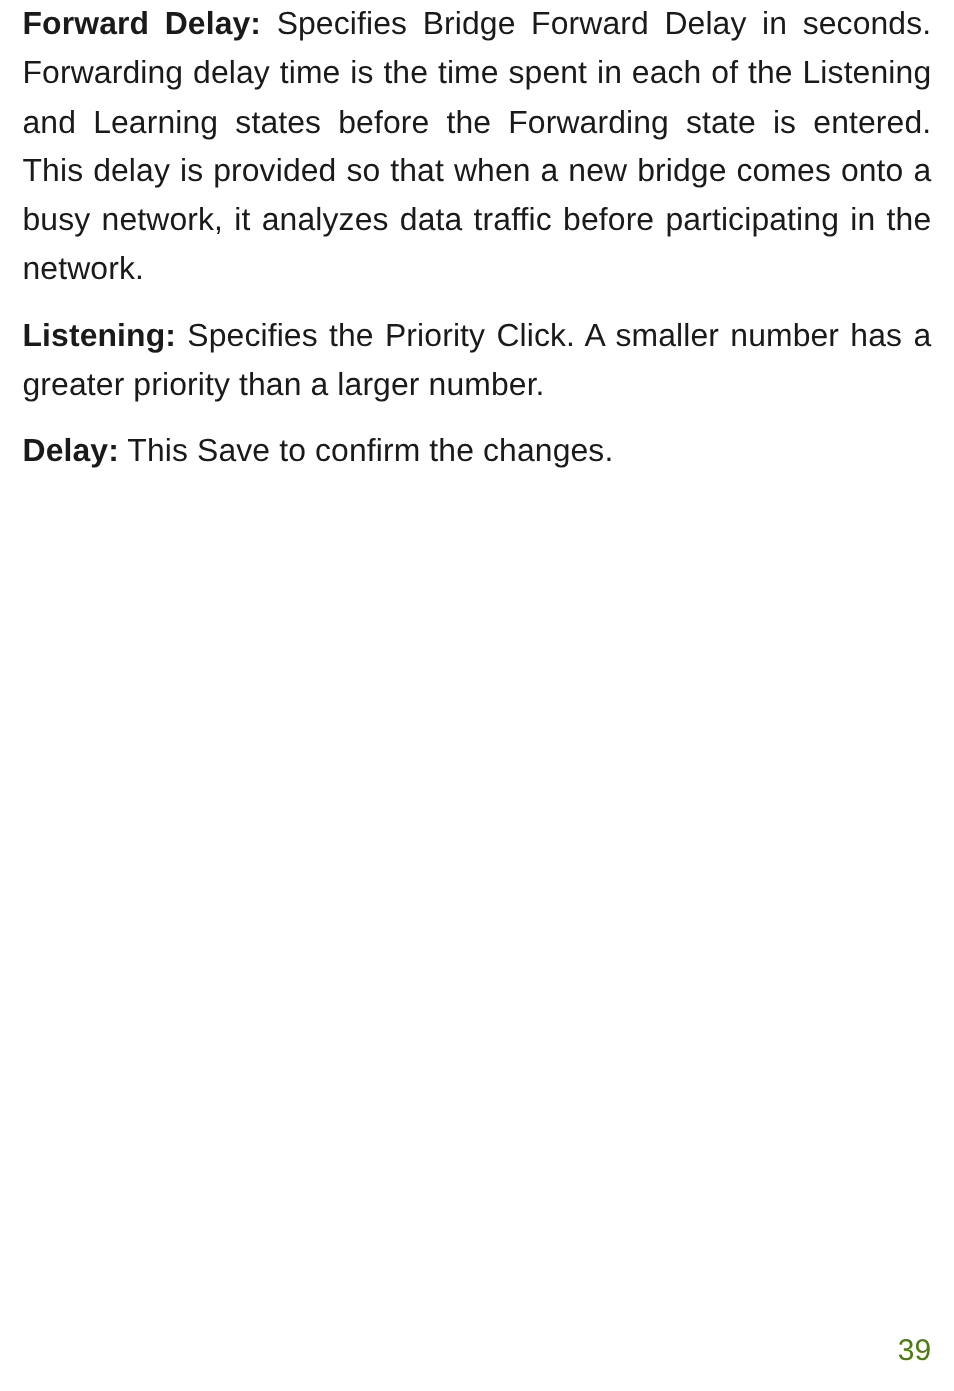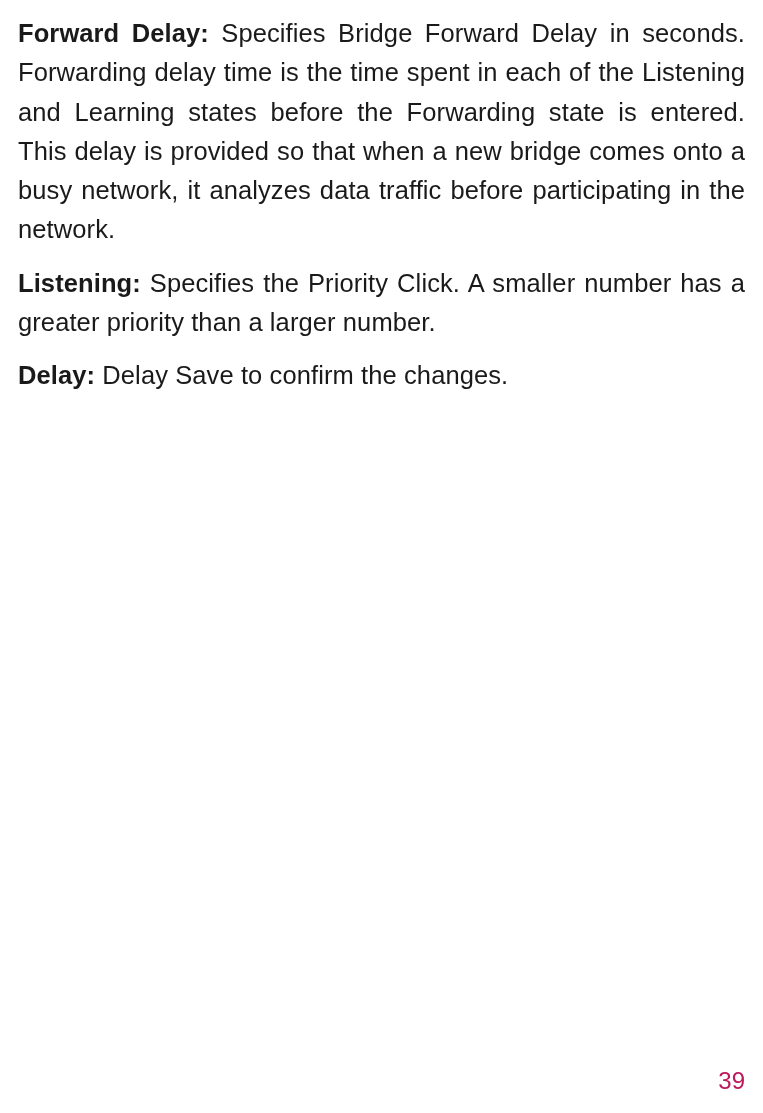--- a/index.html
+++ b/index.html
@@ -9,54 +9,54 @@
     }
     body {
       width: 763px;
       height: 1113px;
       background: #ffffff;
       font-family: Arial, Helvetica, sans-serif;
       position: relative;
       padding: 0 18px;
     }
     .content {
-      padding-top: 14px;
+      padding-top: 0;
     }
     .paragraph {
       font-size: 25.5px;
       line-height: 1.54;
       color: #1a1a1a;
       margin-bottom: 14px;
       text-align: justify;
       letter-spacing: 0.1px;
     }
     .term-label {
       font-weight: bold;
     }
     .inline-bold {
       font-weight: normal;
     }
     .page-number {
       position: absolute;
       bottom: 18px;
       right: 18px;
       font-size: 24px;
-      color: #be185d;
+      color: #4d7c0f;
     }
   </style>
 </head>
 <body>
 
 <div class="content">
   <p class="paragraph">
     <span class="term-label">Forward Delay:</span><span> Specifies Bridge Forward Delay in seconds. Forwarding delay time is the time spent in each of the Listening and Learning states before the Forwarding state is entered. This delay is provided so that when a new bridge comes onto a busy network, it analyzes data traffic before participating in the network.</span>
   </p>
 
   <p class="paragraph">
     <span class="term-label">Listening:</span><span> Specifies the Priority Click. A smaller number has a greater priority than a larger number.</span>
   </p>
 
   <p class="paragraph" style="text-align: left;">
-    <span class="term-label">Delay:</span><span> Delay </span><span class="inline-bold">Save</span><span> to confirm the changes.</span>
+    <span class="term-label">Delay:</span><span> This </span><span class="inline-bold">Save</span><span> to confirm the changes.</span>
   </p>
 </div>
 
 <div class="page-number">39</div>
 
 </body></html>

